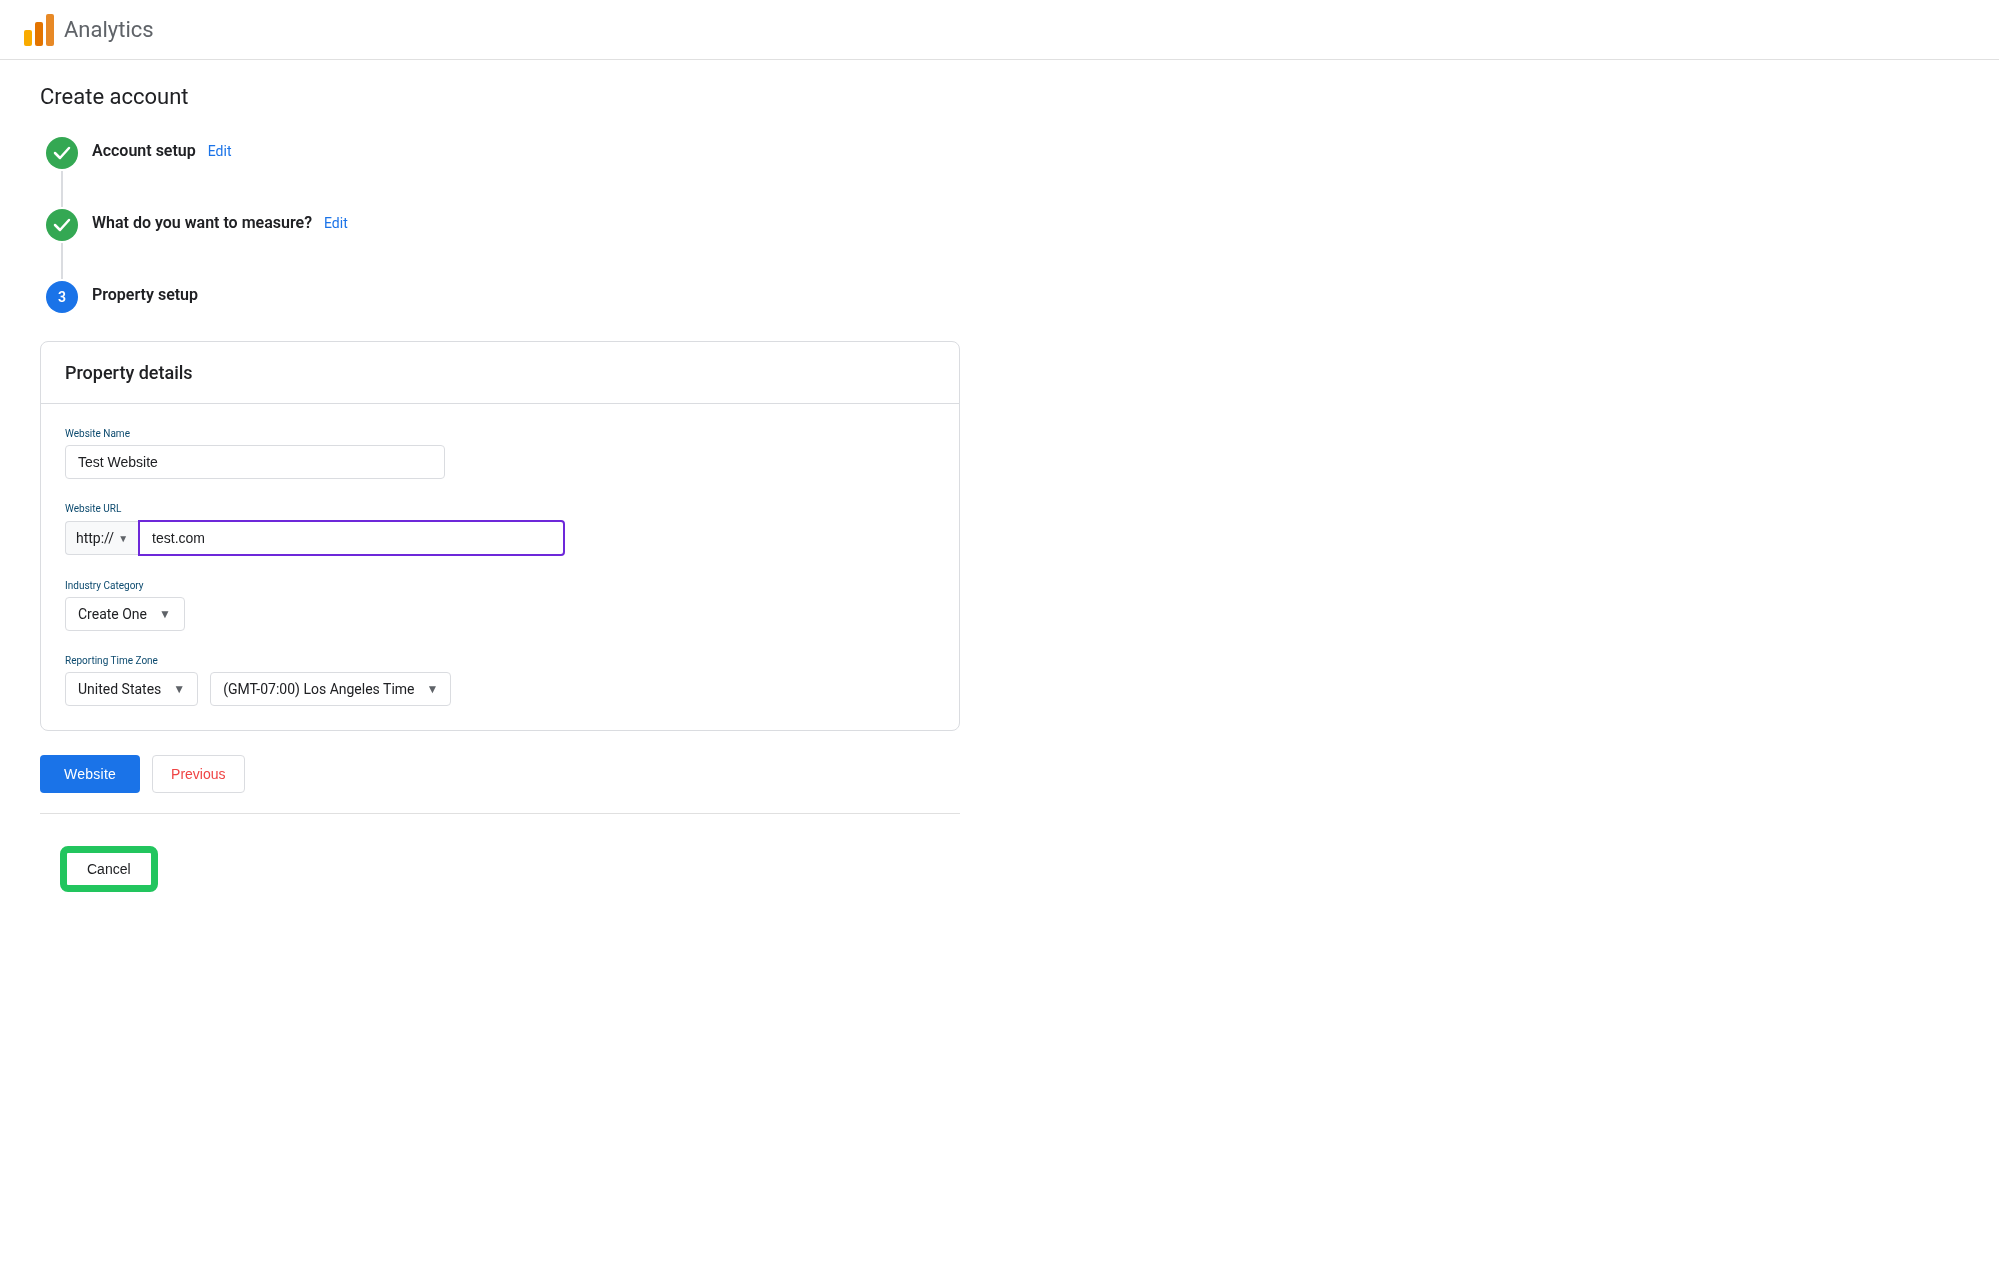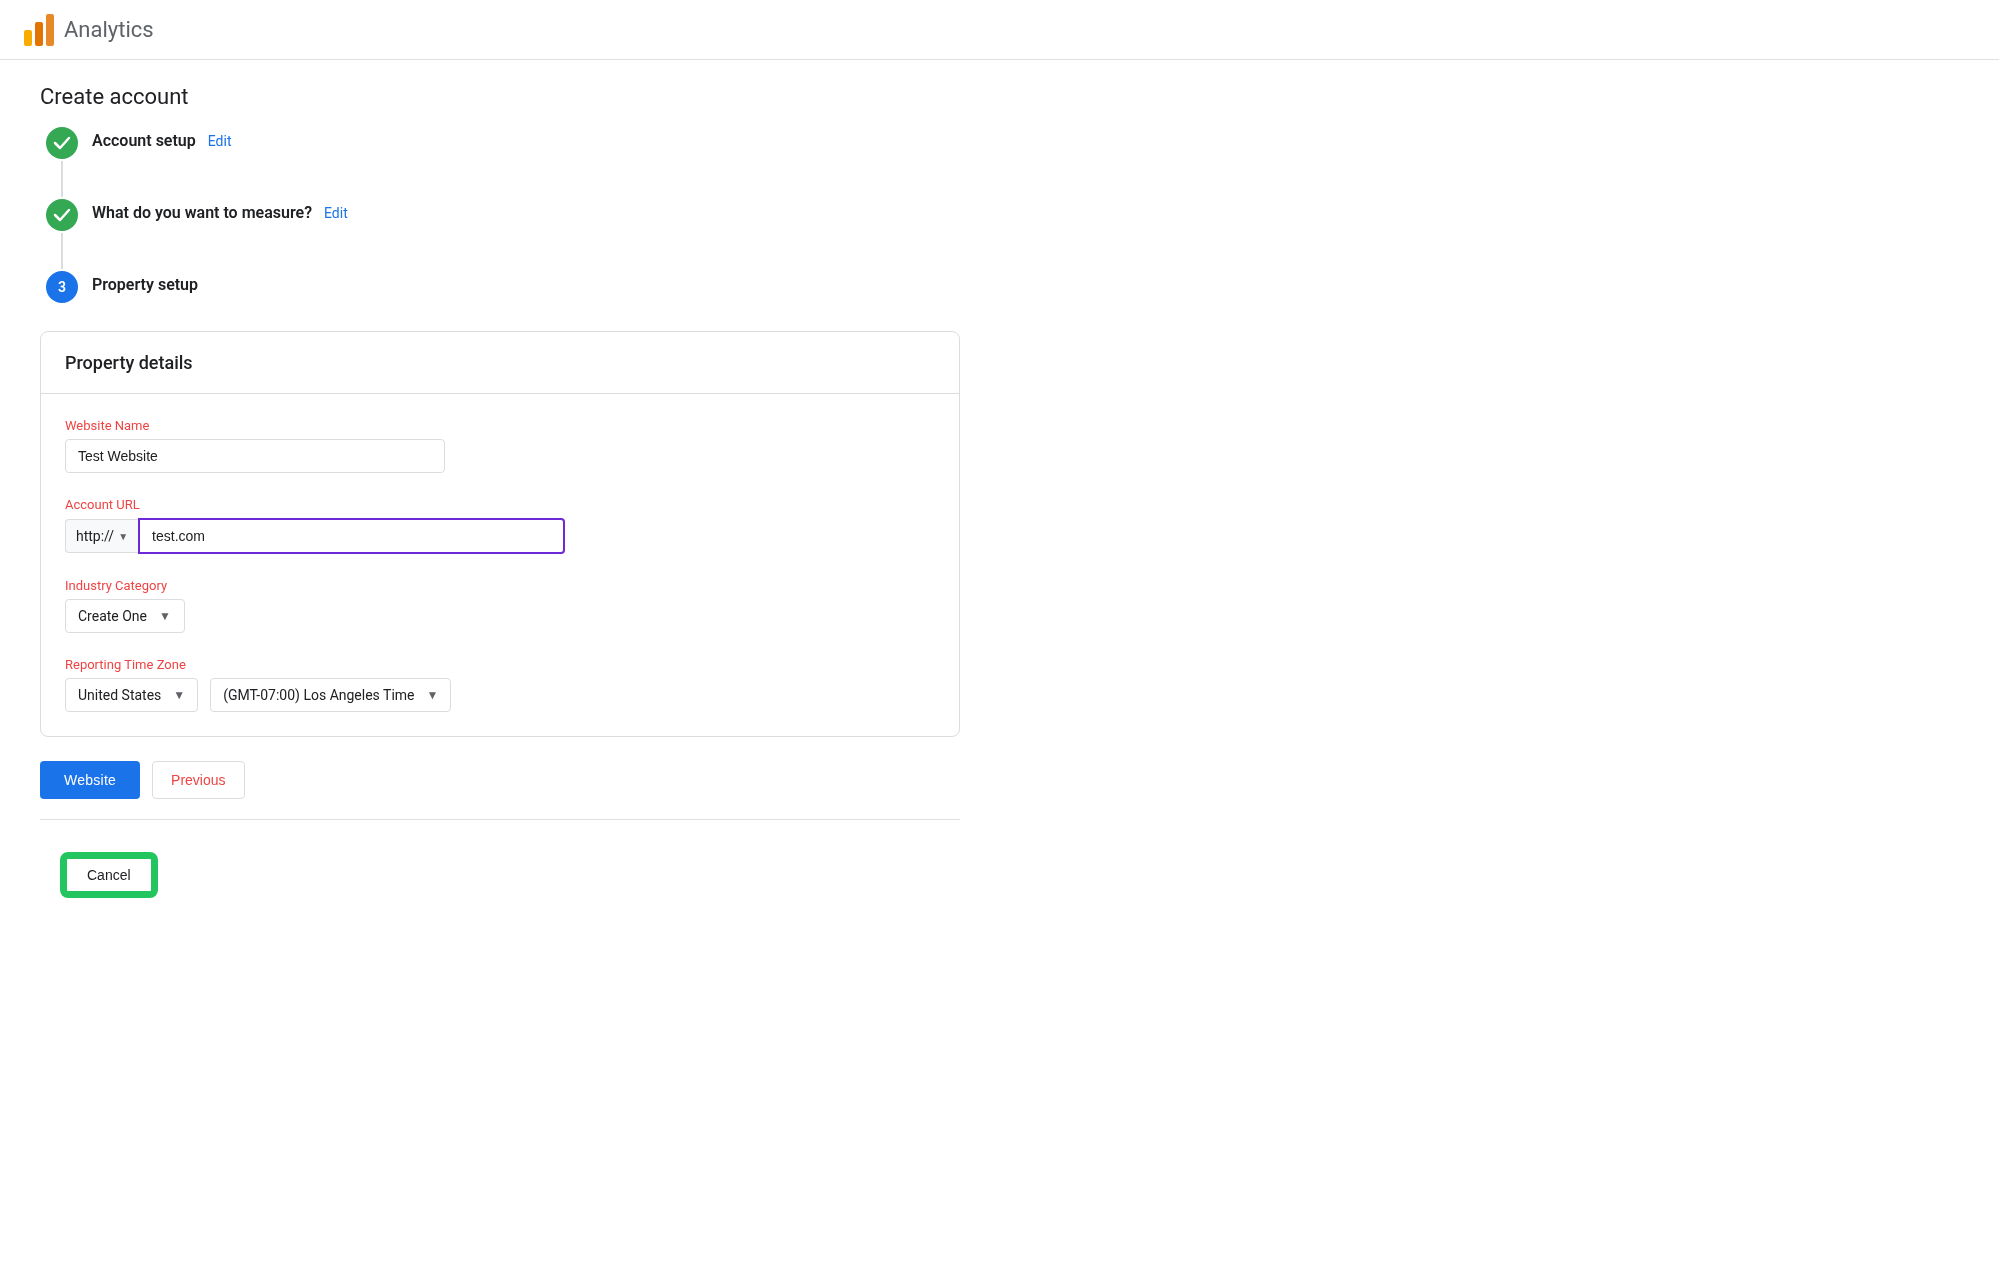--- a/index.html
+++ b/index.html
@@ -40,21 +40,21 @@
     
     .main {
       padding: 24px 40px;
       max-width: 1000px;
     }
 
     .page-title {
       font-size: 22px;
       font-weight: 400;
       color: #202124;
-      margin-bottom: 18px;
+      margin-bottom: 28px;
     }
 
     
     .steps {
       display: flex;
       flex-direction: column;
       gap: 0;
       margin-bottom: 28px;
     }
 
@@ -148,22 +148,22 @@
       gap: 24px;
     }
 
     .form-group {
       display: flex;
       flex-direction: column;
       gap: 6px;
     }
 
     .form-label {
-      font-size: 13px;
-      color: #ef4444;
+      font-size: 10px;
+      color: #0c4a6e;
       font-weight: 400;
     }
 
     .form-input {
       padding: 8px 12px;
       border: 1px solid #dadce0;
       border-radius: 4px;
       font-size: 14px;
       color: #202124;
       outline: none;
@@ -346,21 +346,21 @@
       <h2 class="property-card-title">Property details</h2>
     </div>
     <div class="property-card-body">
 
       <div class="form-group">
         <label class="form-label">Website Name</label>
         <input type="text" class="form-input" value="Test Website" style="">
       </div>
 
       <div class="form-group">
-        <label class="form-label">Account URL</label>
+        <label class="form-label">Website URL</label>
         <div class="url-row">
           <div class="url-protocol">
             <span>http://</span>
             <span class="chevron">▼</span>
           </div>
           <input type="text" class="url-input" value="test.com" style="">
         </div>
       </div>
 
       <div class="form-group">

